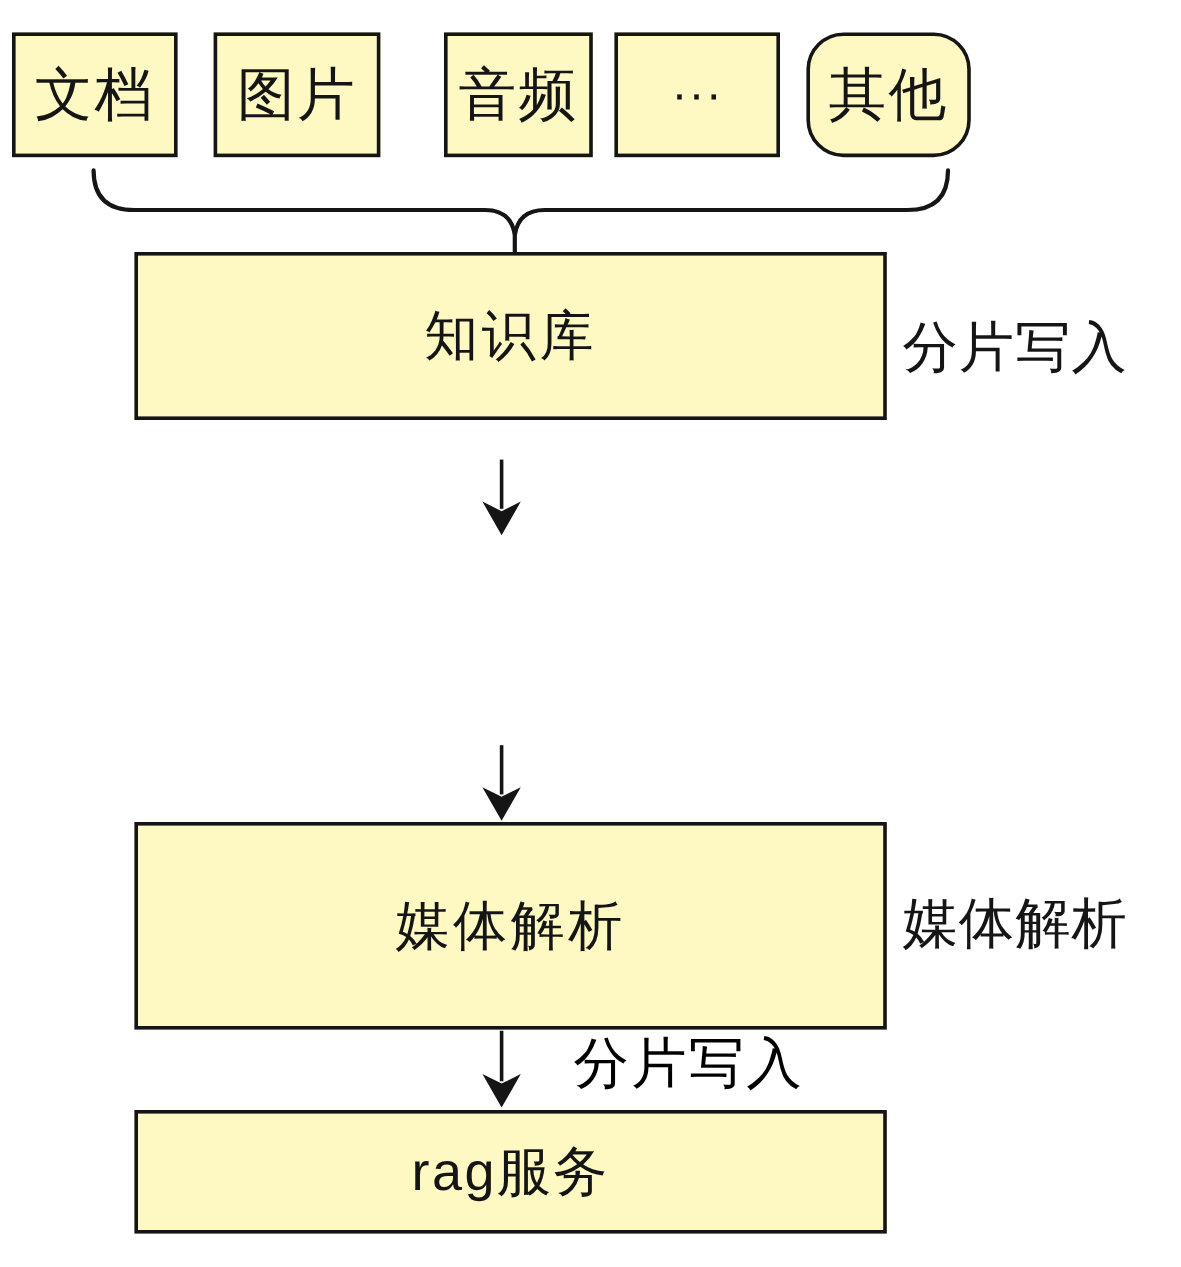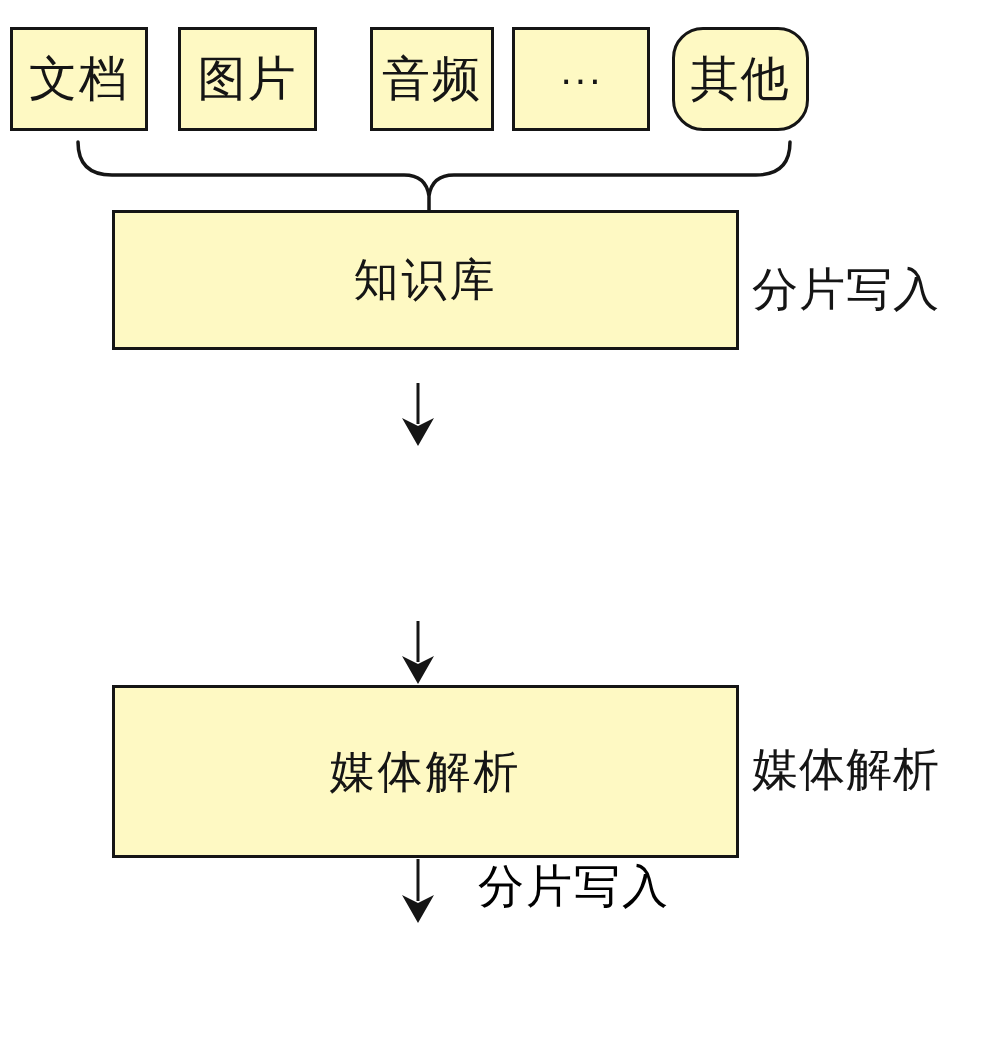--- a/index.html
+++ b/index.html
@@ -117,19 +117,22 @@
   <div class="box src-box src-other">
     <span>其他</span>
   </div>
 
   <div class="box flow-box flow-kb">
     <span>知识库</span>
   </div>
   <div class="box flow-box flow-parse">
     <span>媒体解析</span>
   </div>
+  <div class="box flow-box flow-rag">
+    <span>rag服务</span>
+  </div>
 
   <div class="side-label lbl-conv">分片写入</div>
   <div class="side-label lbl-parse">媒体解析</div>
 
   <div class="edge-label">分片写入</div>
 
 </div>
 
 </body></html>

